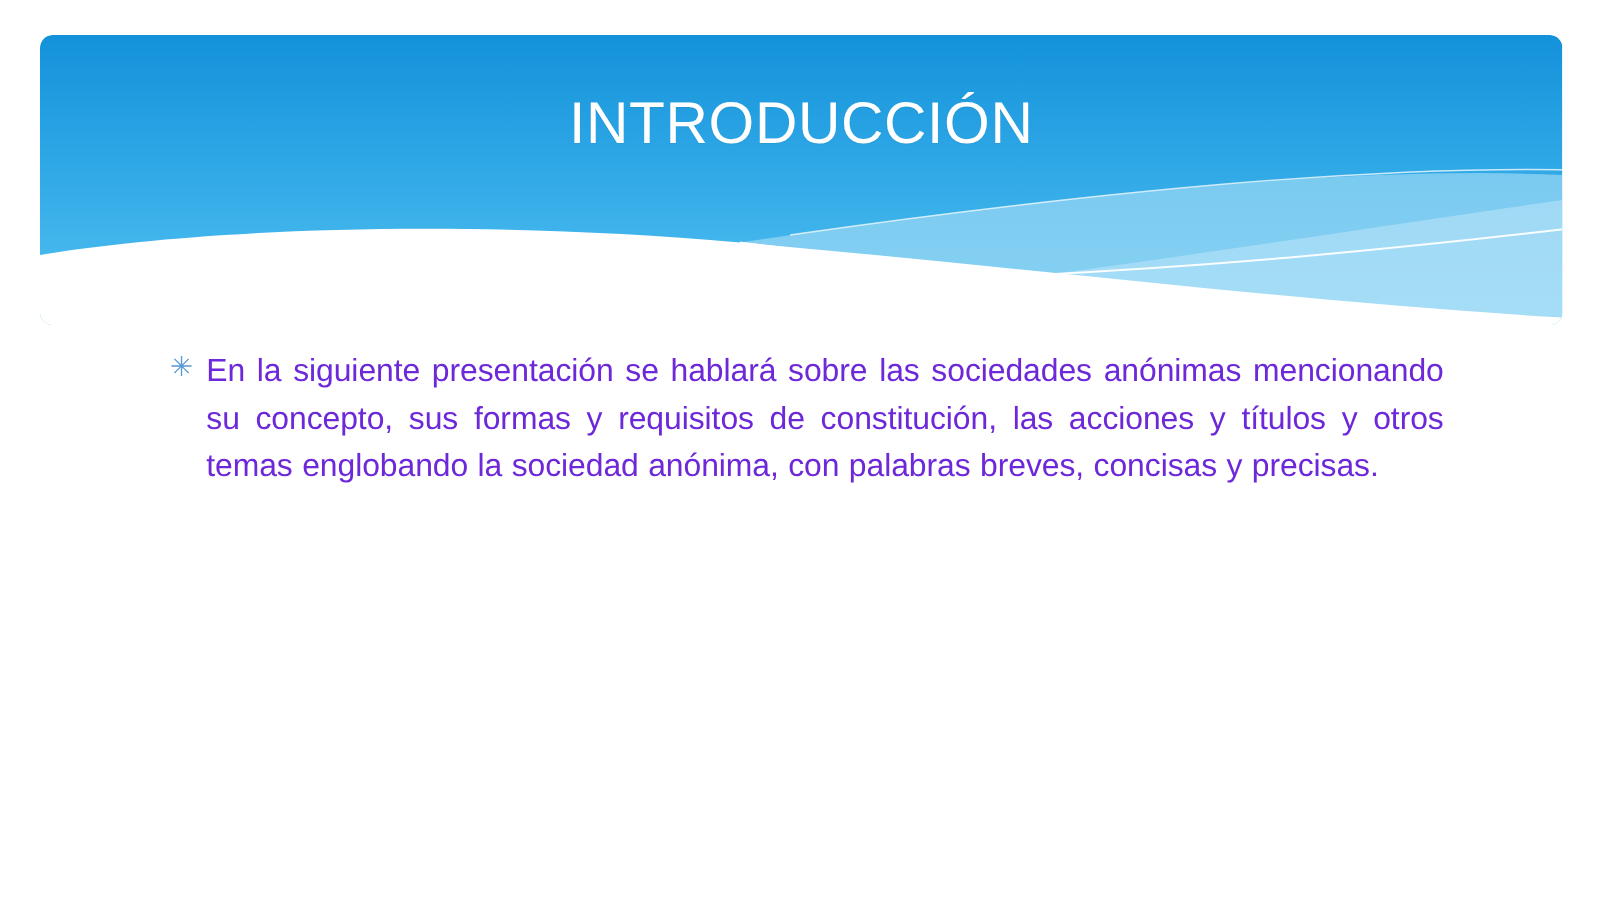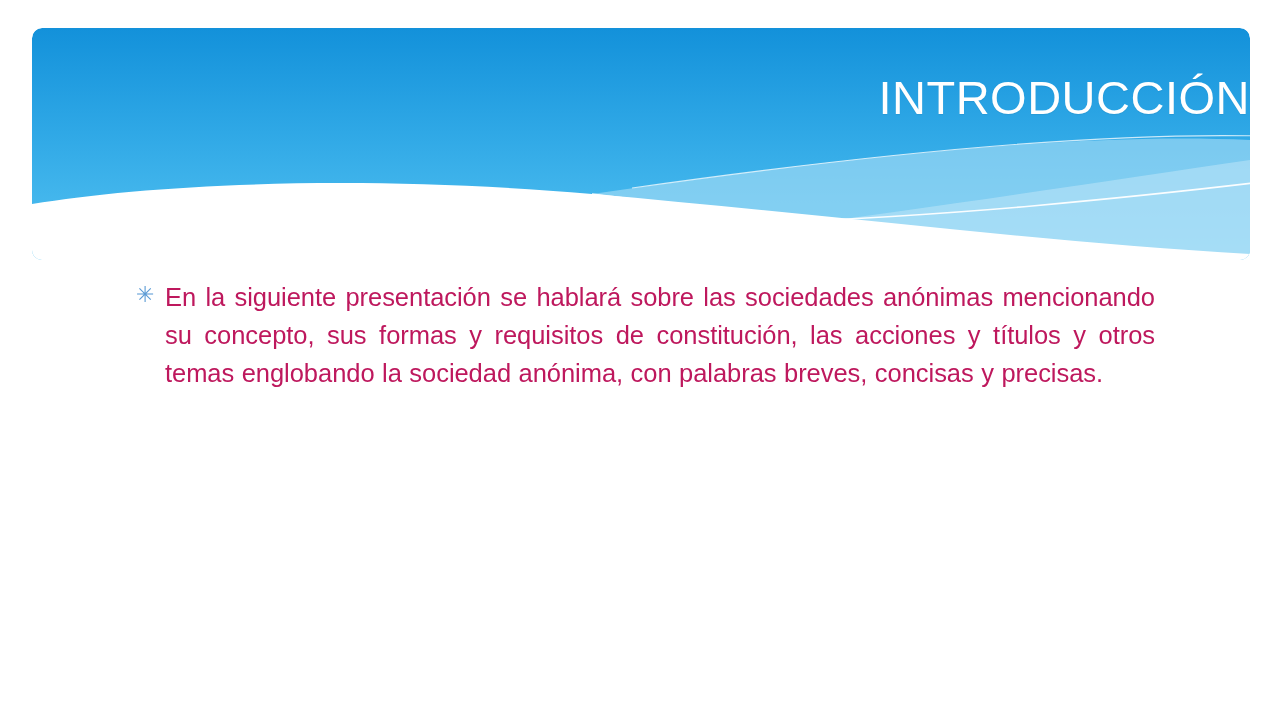--- a/index.html
+++ b/index.html
@@ -38,21 +38,21 @@
     display: block;
     width: 100%;
     height: 100%;
   }
 
   .slide-title {
     position: absolute;
     left: 32px;
     top: 72px;
     width: 1218px;
-    text-align: right;
+    text-align: center;
     color: #ffffff;
     font-family: "Liberation Sans", sans-serif;
     font-size: 47px;
     font-weight: 400;
     letter-spacing: 0.5px;
     line-height: 1.1;
     white-space: nowrap;
     text-shadow: 0 1px 1px rgba(0,0,0,0.06);
   }
 
@@ -77,21 +77,21 @@
     left: 136px;
     top: 6px;
     color: #5B9BD5;
     font-size: 22px;
     line-height: 1;
     font-family: "DejaVu Sans", sans-serif;
   }
 
   .bullet-text {
     display: block;
-    color: #be185d;
+    color: #6d28d9;
     font-family: "Liberation Sans", sans-serif;
     font-size: 25.5px;
     line-height: 38px;
     text-align: justify;
     text-justify: inter-word;
     letter-spacing: -0.05px;
     word-spacing: 0.5px;
     hyphens: none;
   }
   

